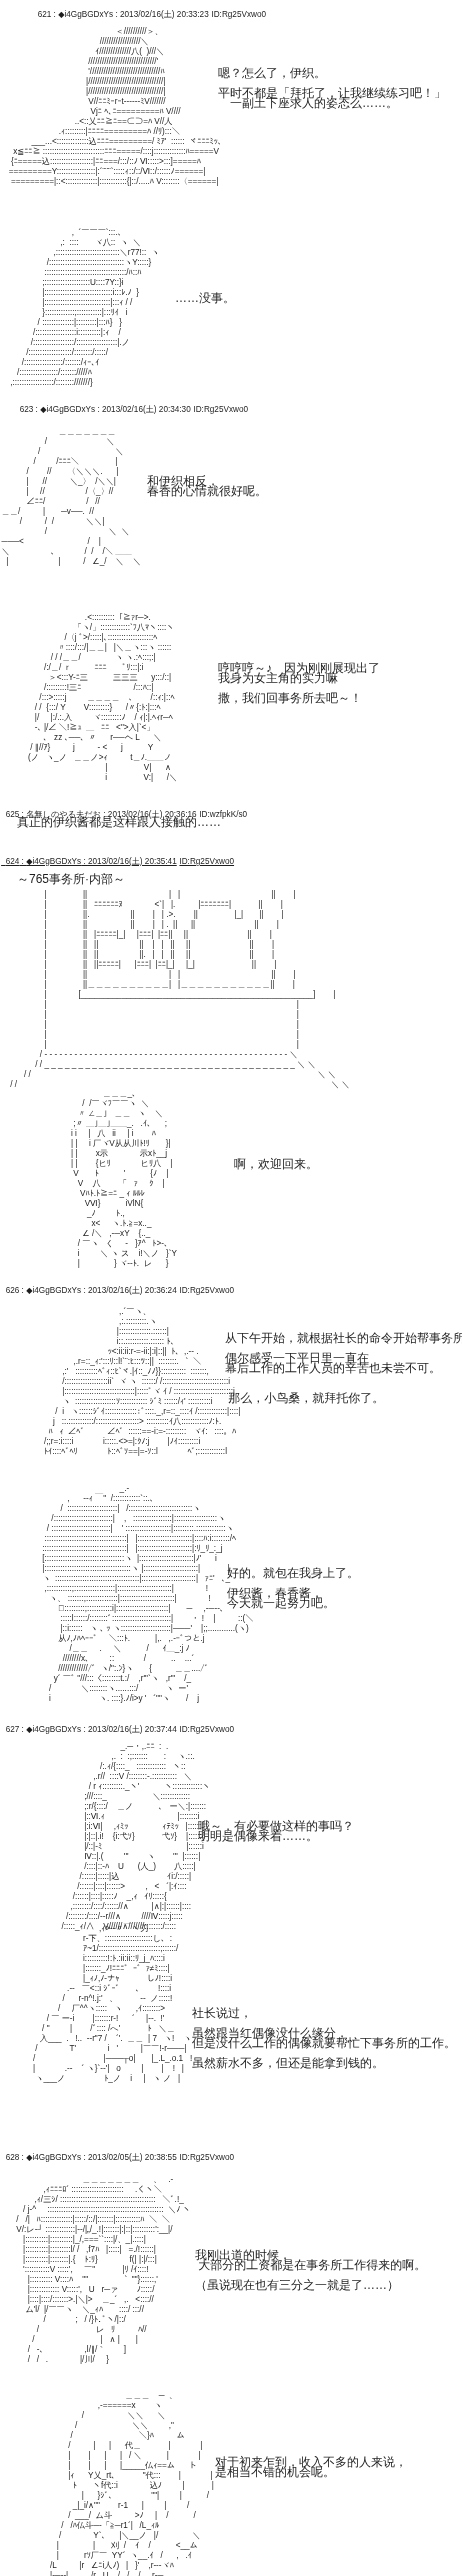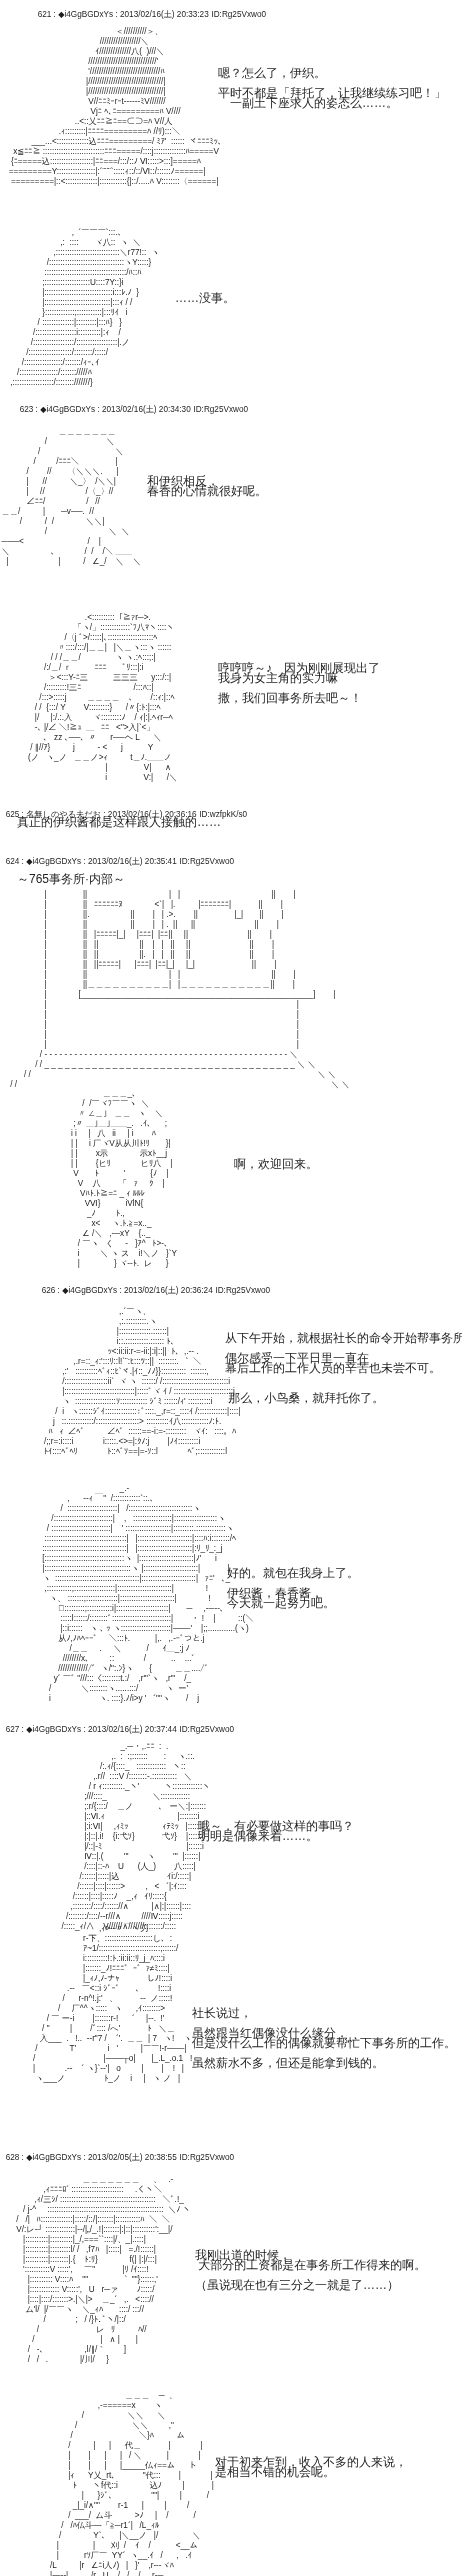--- a/index.html
+++ b/index.html
@@ -15,24 +15,24 @@
     white-space:pre; color:#222222;
   }
   .dlg { position:absolute; margin:0; font-size:12px; line-height:10px; white-space:pre; color:#1e1e1e; }
   .body-line { position:absolute; left:17px; font-size:12px; line-height:10px; white-space:pre; }
 
   #h621 { top:0px;padding-left:32px; }   #aa1 { top:27px;  left:8.7px; }  #t1 { top:68px; left:218px; }
                        #aa2 { top:228px; left:10.3px; }  #t2 { top:293px; left:175px; }
   #h623 { top:395px;padding-left:14px; } #aa3 { top:427px; left:1.6px; }   #t3 { top:476px; left:147px; }
                        #aa4 { top:613px; left:28px; } #t4 { top:663px; left:218px; }
   #h625 { top:800px; } #b625 { top:817px; }
-  #h624 { top:847px; } #c624 { top:874px; }
+  #h624 { top:847px;text-decoration:underline; } #c624 { top:874px; }
   #aaw { top:890px; left:10.3px; }
   #aa5 { top:1089px; left:71px; } #t5 { top:1159px; left:210px;padding-left:24px; }
-  #h626 { top:1276px;margin-left:36px; }
+  #h626 { top:1276px; }
   #aa6 { top:1307px; left:44px; }  #t6 { top:1333px; left:225px; }
   #aa7 { top:1484px; left:40px; }  #t7 { top:1568px; left:227px; }
   #h627 { top:1715px; }
   #aa8 { top:1742px; left:17.4px;margin-left:44px; }  #t8 { top:1821px; left:198px; }
   #aa9 { top:1924px; left:27px;margin-left:6px; }  #t9 { top:2008px; left:192px; }
   #h628 { top:2143px; }
   #aa10 { top:2175px; left:16.3px; } #t10 { top:2250px; left:195px; }
   #aa11 { top:2391px; left:50px; } #t11 { top:2457px; left:215px; }
 </style>
 </head>

